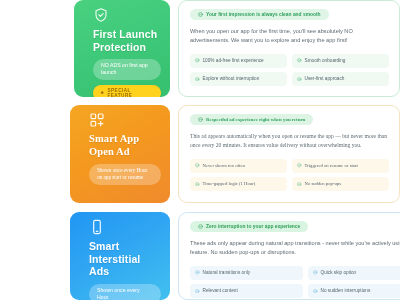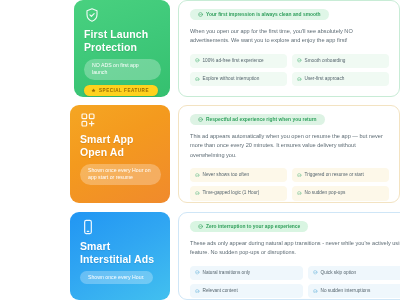--- a/index.html
+++ b/index.html
@@ -10,21 +10,21 @@
     overflow: hidden;
   }
   .page { position: relative; width: 400px; height: 300px; }
 
   .section { position: absolute; display: flex; align-items: stretch; }
 
   
   .panel {
     position: relative;
     border-radius: 9px;
-    padding: 7px 9px 8px 10px;
+    padding: 7px 9px 8px 19px;
     display: flex; flex-direction: column;
     overflow: hidden;
     flex: 0 0 auto;
   }
   .panel.green  { background: linear-gradient(158deg,#49d17f 0%,#3fc97a 45%,#35c06f 100%); }
   .panel.orange { background: linear-gradient(150deg,#f5a623 0%,#f49a1e 40%,#f08a2c 100%); }
   .panel.blue   { background: linear-gradient(150deg,#2196f3 0%,#30a6f2 45%,#42c0ef 100%); }
 
   .panel-icon { width: 16px; height: 16px; margin-bottom: 5px; opacity: .92; }
   .panel-icon svg { display: block; width: 100%; height: 100%; }
@@ -117,21 +117,21 @@
   .chip.orange { background: #fdf8e9; }
   .chip.blue   { background: #eff7fc; }
   .chip .dot { width: 4.5px; height: 4.5px; flex: 0 0 auto; margin-top: .5px; }
   .chip .dot svg { display: block; width: 100%; height: 100%; }
 
   
   #sec-first  { left: 74px;  top: 0px;   width: 326px; height: 97px; }
   #sec-first  .panel  { width: 96px; }
   #sec-first  .detail { margin-left: 8px; }
 
-  #sec-open   { left: 70px;  top: 105px; width: 330px; height: 98px; }
+  #sec-open   { left: 70px;  top: 105px; width: 330px; height: 98px; font-family: Liberation Serif, serif; }
   #sec-open   .panel  { width: 100px; }
   #sec-open   .detail { margin-left: 8px; }
 
   #sec-inter  { left: 70px;  top: 212px; width: 362px; height: 88px; }
   #sec-inter  .panel  { width: 100px; }
   #sec-inter  .detail { margin-left: 8px; }
 </style>
 </head>
 <body>
 

